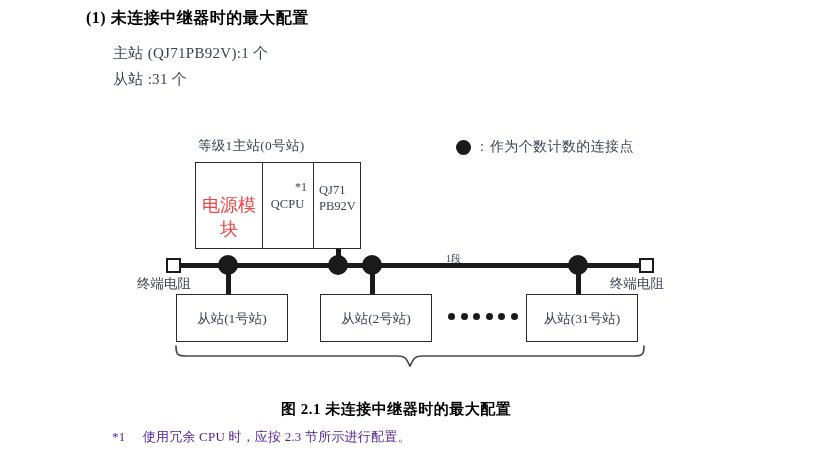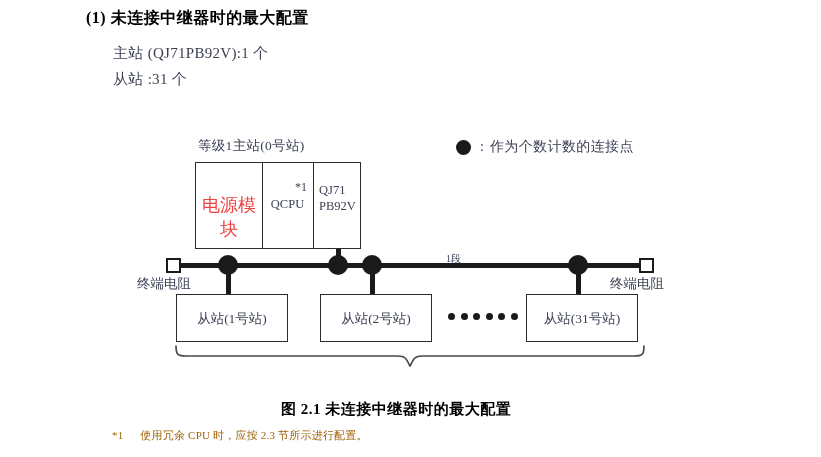--- a/index.html
+++ b/index.html
@@ -240,22 +240,22 @@
     text-align: center;
     font-size: 15px;
     font-weight: bold;
     color: #000000;
     letter-spacing: 0.5px;
     margin-left: 16px;
   }
   #footnote {
     left: 112px;
     top: 428px;
-    font-size: 11px;
-    color: #a16207;
+    font-size: 13px;
+    color: #4c1d95;
     white-space: nowrap;
     letter-spacing: 0.2px;
   }
   #footnote-marker { margin-right: 14px; }
 </style>
 </head>
 <body>
 
 <div class="abs" id="heading-title">(1) 未连接中继器时的最大配置</div>
 

